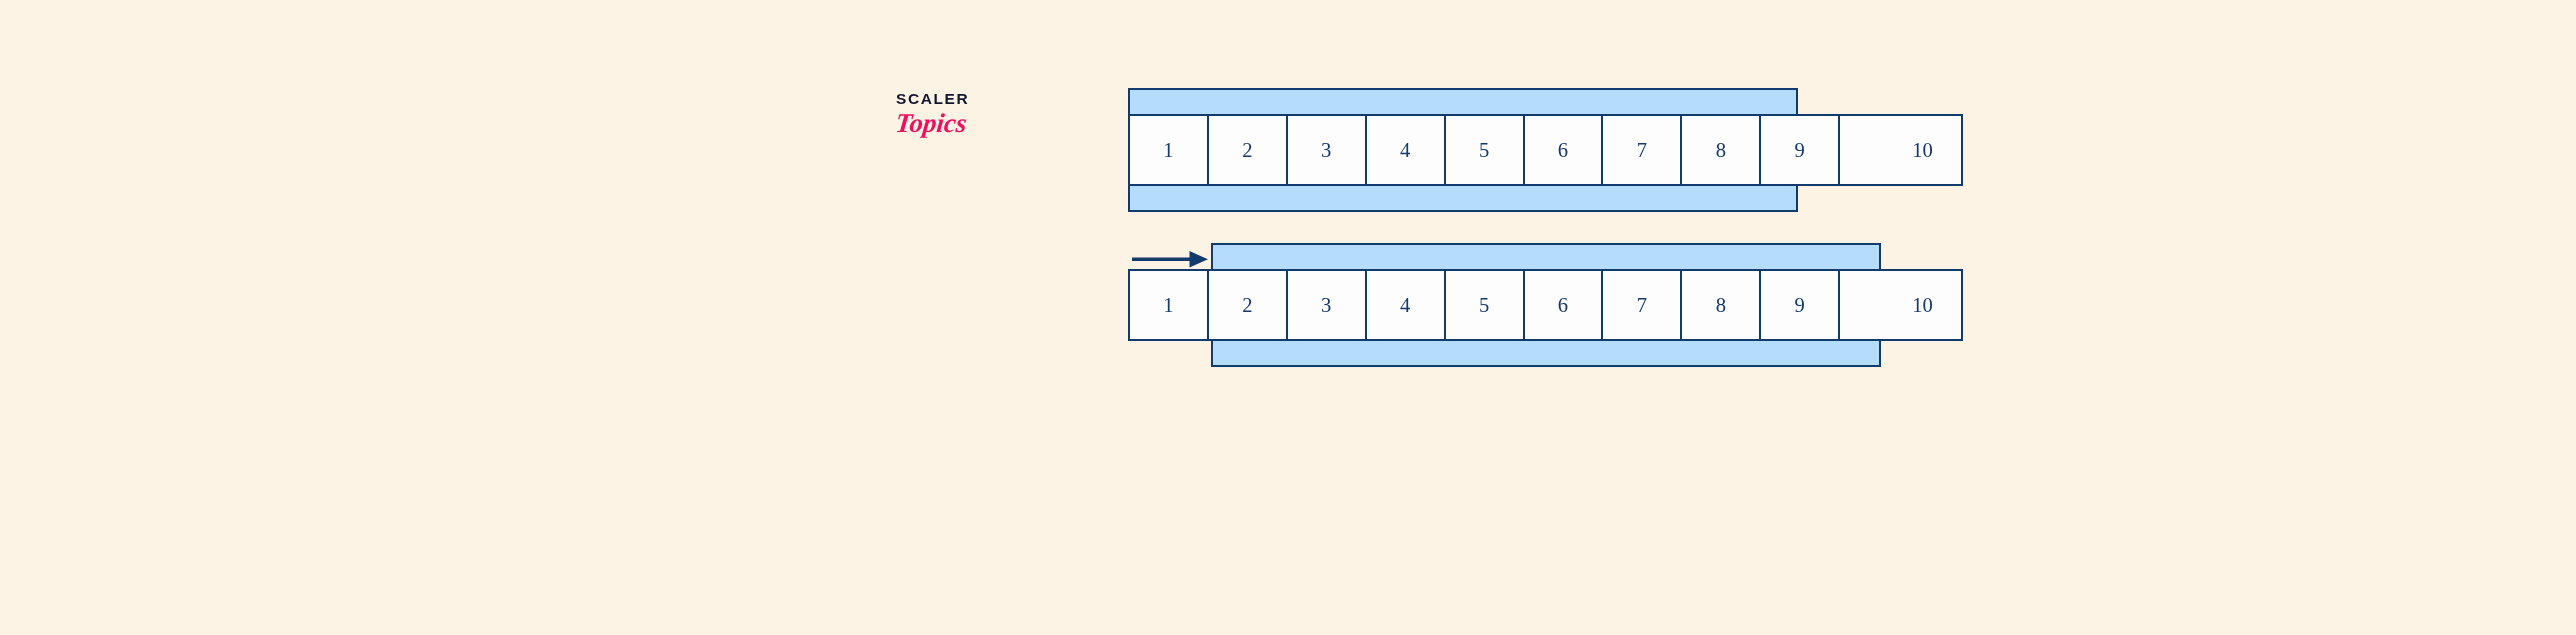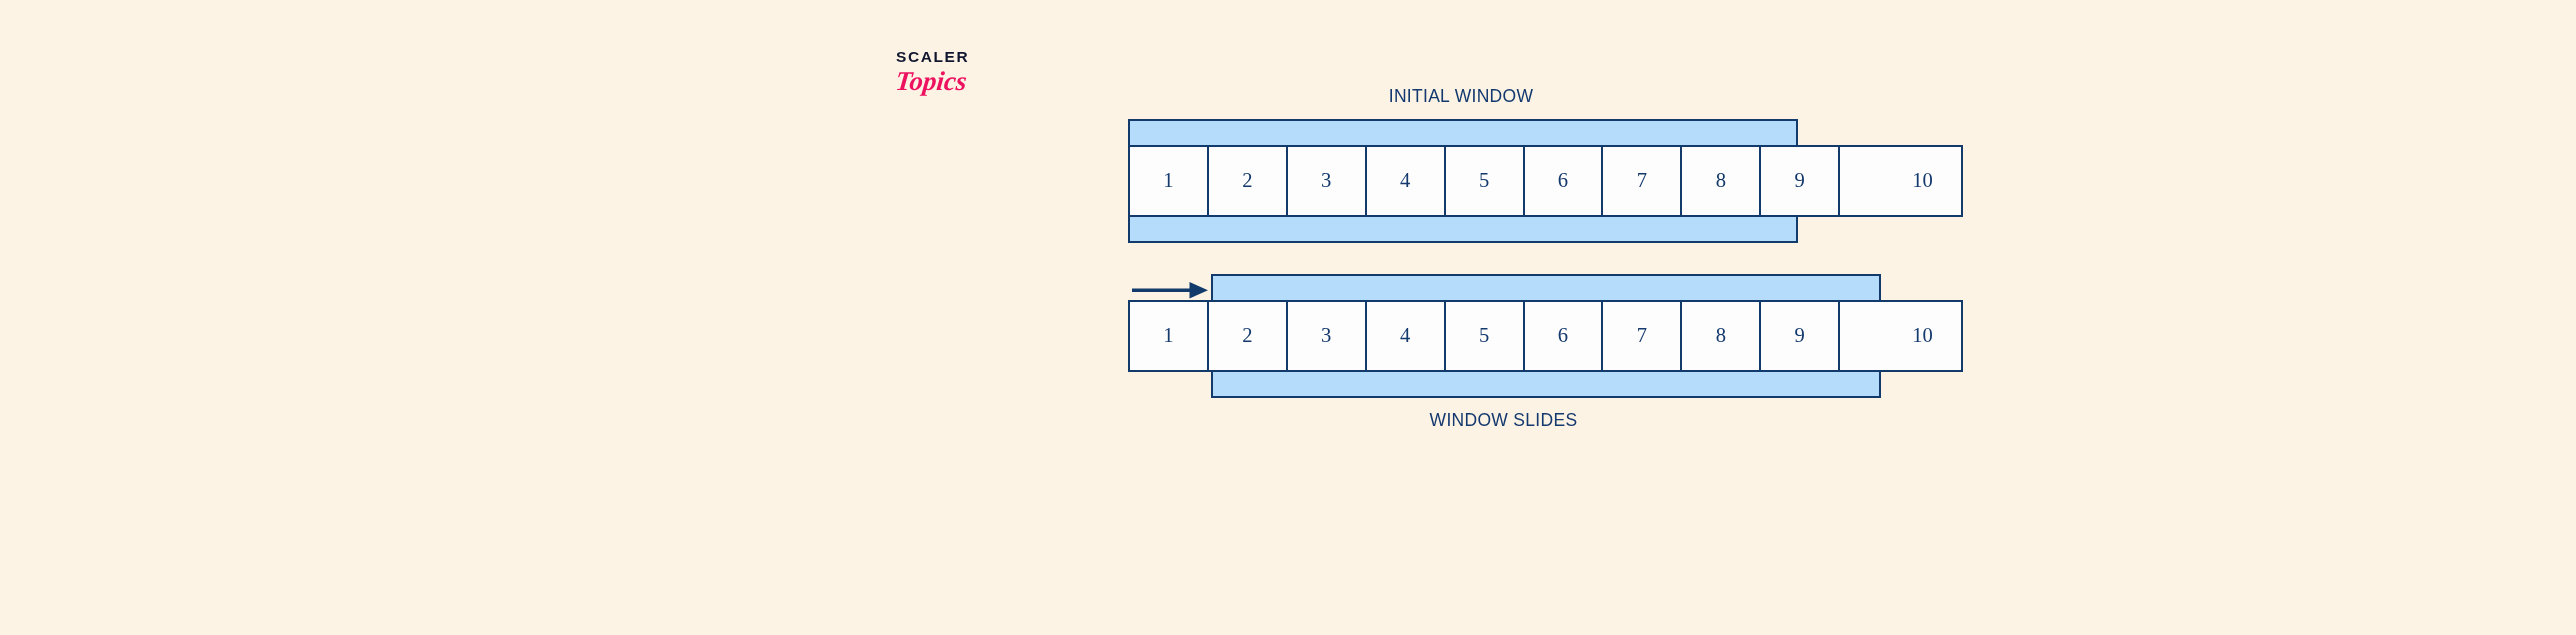--- a/index.html
+++ b/index.html
@@ -24,20 +24,21 @@
     height: 82px;
   }
   #logo-scaler {
     font-family: "Liberation Sans", sans-serif;
     font-weight: bold;
     font-size: 15.5px;
     letter-spacing: 1.6px;
     color: #10162f;
     line-height: 1;
     white-space: nowrap;
+    margin-top: 42px;
   }
   #logo-topics {
     font-family: "Liberation Serif", serif;
     font-style: italic;
     font-weight: bold;
     font-size: 27px;
     color: #ec1260;
     line-height: 1;
     margin-top: 3.1px;
     margin-left: 1px;
@@ -154,21 +155,20 @@
 </head>
 <body>
 
 <div id="logo">
   <div id="logo-scaler">SCALER</div>
   <div id="logo-topics">Topics</div>
 </div>
 
 <div id="diagram">
 
-  <div class="heading" id="title-initial-window">INITIAL WINDOW</div>
 
   <div class="row-block" id="row-initial">
 
     <div class="band band-top" style="left:0px; top:0px; width:670px;"></div>
     <div class="band-side-l" style="left:0px; top:0px; height:26px;"></div>
     <div class="band-side-r" style="left:668px; top:0px; height:26px;"></div>
 
     <div style="height:26px;"></div>
 
     <div class="cells">
@@ -219,16 +219,15 @@
       <div class="cell">10</div>
     </div>
 
     <div class="band band-bottom" style="left:83px; top:98px; width:670px;"></div>
     <div class="band-side-l" style="left:83px; top:98px; height:26px;"></div>
     <div class="band-side-r" style="left:751px; top:98px; height:26px;"></div>
 
     <div style="height:26px;"></div>
   </div>
 
-  <div class="heading" id="caption-window-slides">WINDOW SLIDES</div>
 
 </div>
 
 
 </body></html>

